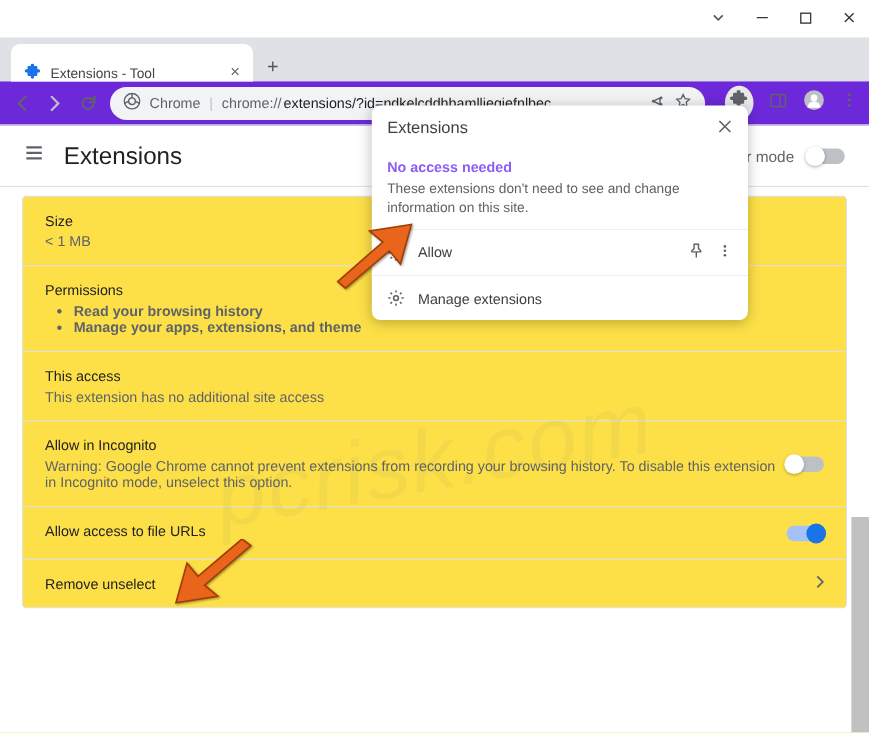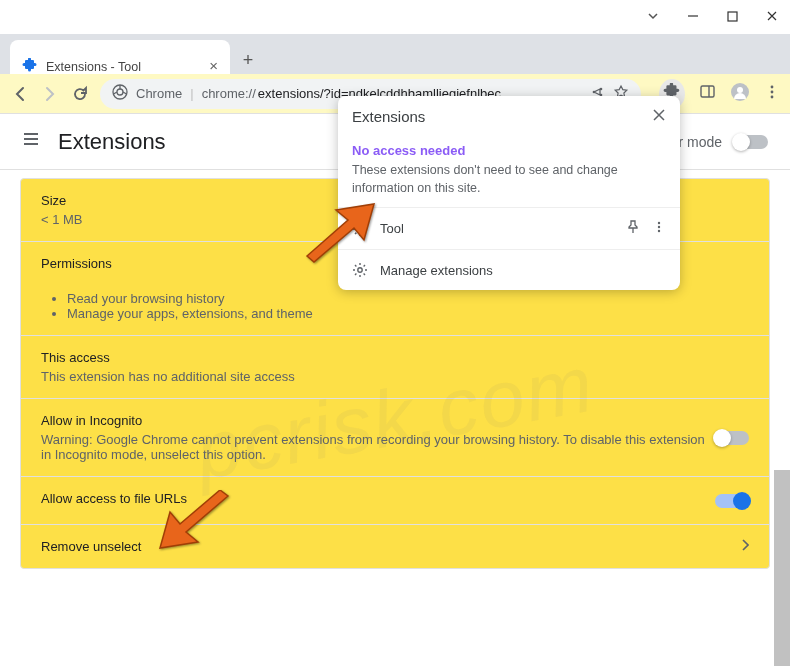--- a/index.html
+++ b/index.html
@@ -10,21 +10,21 @@
 .winbar span { font-size: 14px; color: #555; }
 
 
 .tabbar { height: 40px; background: #dee1e6; display: flex; align-items: flex-end; padding-left: 10px; }
 .tab { background: #fff; height: 34px; border-radius: 8px 8px 0 0; display: flex; align-items: flex-end; padding: 0 12px; min-width: 220px; gap: 8px; font-size: 12.5px; color: #444; }
 .tab-favicon { width: 16px; height: 16px; }
 .tab-close { margin-left: auto; font-size: 15px; color: #666; }
 .newtab { width: 28px; height: 28px; display: flex; align-items: center; justify-content: center; font-size: 18px; color: #555; margin-left: 4px; }
 
 
-.toolbar { height: 40px; background: #fef9c3; border-bottom: 1px solid #e0e0e0; display: flex; align-items: center; padding: 16px 10px; gap: 10px; }
+.toolbar { height: 40px; background: #6d28d9; border-bottom: 1px solid #e0e0e0; display: flex; align-items: center; padding: 16px 10px; gap: 10px; }
 .navicon { color: #5f6368; display:flex; align-items:center; justify-content:center; width:20px; height:20px; }
 .navicon.disabled { color: #bdc1c6; }
 .omnibox { flex: 1; height: 30px; background: #f1f3f4; border-radius: 15px; display: flex; align-items: center; padding: 0 12px; gap: 8px; font-size: 13px; color: #5f6368; }
 .omnibox .url-prefix { color: #5f6368; }
 .omnibox .url-path { color: #202124; }
 .rt-icons { display: flex; align-items: center; gap: 14px; margin-left: 8px; }
 .ext-icon-active { background: #e8e8e8; border-radius: 50%; padding: 4px; }
 
 
 .ext-header { height: 56px; display: flex; align-items: center; padding: 0 22px; gap: 18px; border-bottom: 1px solid #e0e0e0; }
@@ -32,21 +32,21 @@
 .ext-title { font-size: 22px; font-weight: 500; color: #202124; }
 .dev-mode { margin-left: auto; display: flex; align-items: center; gap: 12px; font-size: 14px; color: #5f6368; }
 
 
 .settings-area { padding: 0 20px; position: relative; height: 496px; overflow: hidden; }
 .card { background: #fde047; border: 1px solid #e0e0e0; border-radius: 4px; margin-top: 8px; }
 .section { padding: 14px 20px; border-bottom: 1px solid #e0e0e0; font-size: 13px; color: #202124; }
 .section:last-child { border-bottom: none; }
 .section .label { color: #202124; margin-bottom: 4px; }
 .section .value { color: #5f6368; }
-.section ul { list-style: disc; padding-left: 26px; color: #5f6368; margin-top:20px; }
+.section ul { list-style: disc; padding-left: 26px; color: #5f6368; margin-top:4px;font-weight:bold; }
 .row { display: flex; align-items: center; }
 .row .label { flex: 1; }
 .toggle { width: 34px; height: 14px; border-radius: 7px; position: relative; }
 .toggle::after { content:''; position:absolute; width:18px; height:18px; border-radius:50%; top:-2px; }
 .toggle.off { background: #bdc1c6; } .toggle.off::after { left:-2px; background:#fff; box-shadow:0 1px 3px rgba(0,0,0,.3); }
 .toggle.on { background: #a4c2f7; } .toggle.on::after { right:-2px; background:#1a73e8; }
 .source-link { color: #1a73e8; }
 .remove { display:flex; justify-content:space-between; font-size:13px; }
 
 
@@ -254,21 +254,21 @@
     <div class="t">No access needed</div>
     <div class="d">These extensions don't need to see and change information on this site.</div>
   </div>
   <div class="popup-item">
     <span class="gear-mini">
       <svg viewBox="0 0 16 16">
           <circle cx="8" cy="8" r="2" fill="#5f6368"></circle>
           <path d="M8 1v2M8 13v2M1 8h2M13 8h2M3 3l1.4 1.4M11.6 11.6L13 13M13 3l-1.4 1.4M4.4 11.6L3 13" stroke="#5f6368" stroke-width="1.5"></path>
         </svg>
     </span>
-    <span class="name">Tool</span>
+    <span class="name">Allow</span>
     <span>
       <svg width="14" height="14" viewBox="0 0 14 14">
           <path d="M5 1h4v4l2 2v1H3V7l2-2zM7 8v5" stroke="#5f6368" stroke-width="1.3" fill="none"></path>
         </svg>
     </span>
     <span>
       <svg width="14" height="14" viewBox="0 0 14 14">
           <circle cx="7" cy="3" r="1.2" fill="#5f6368"></circle>
           <circle cx="7" cy="7" r="1.2" fill="#5f6368"></circle>
           <circle cx="7" cy="11" r="1.2" fill="#5f6368"></circle>

